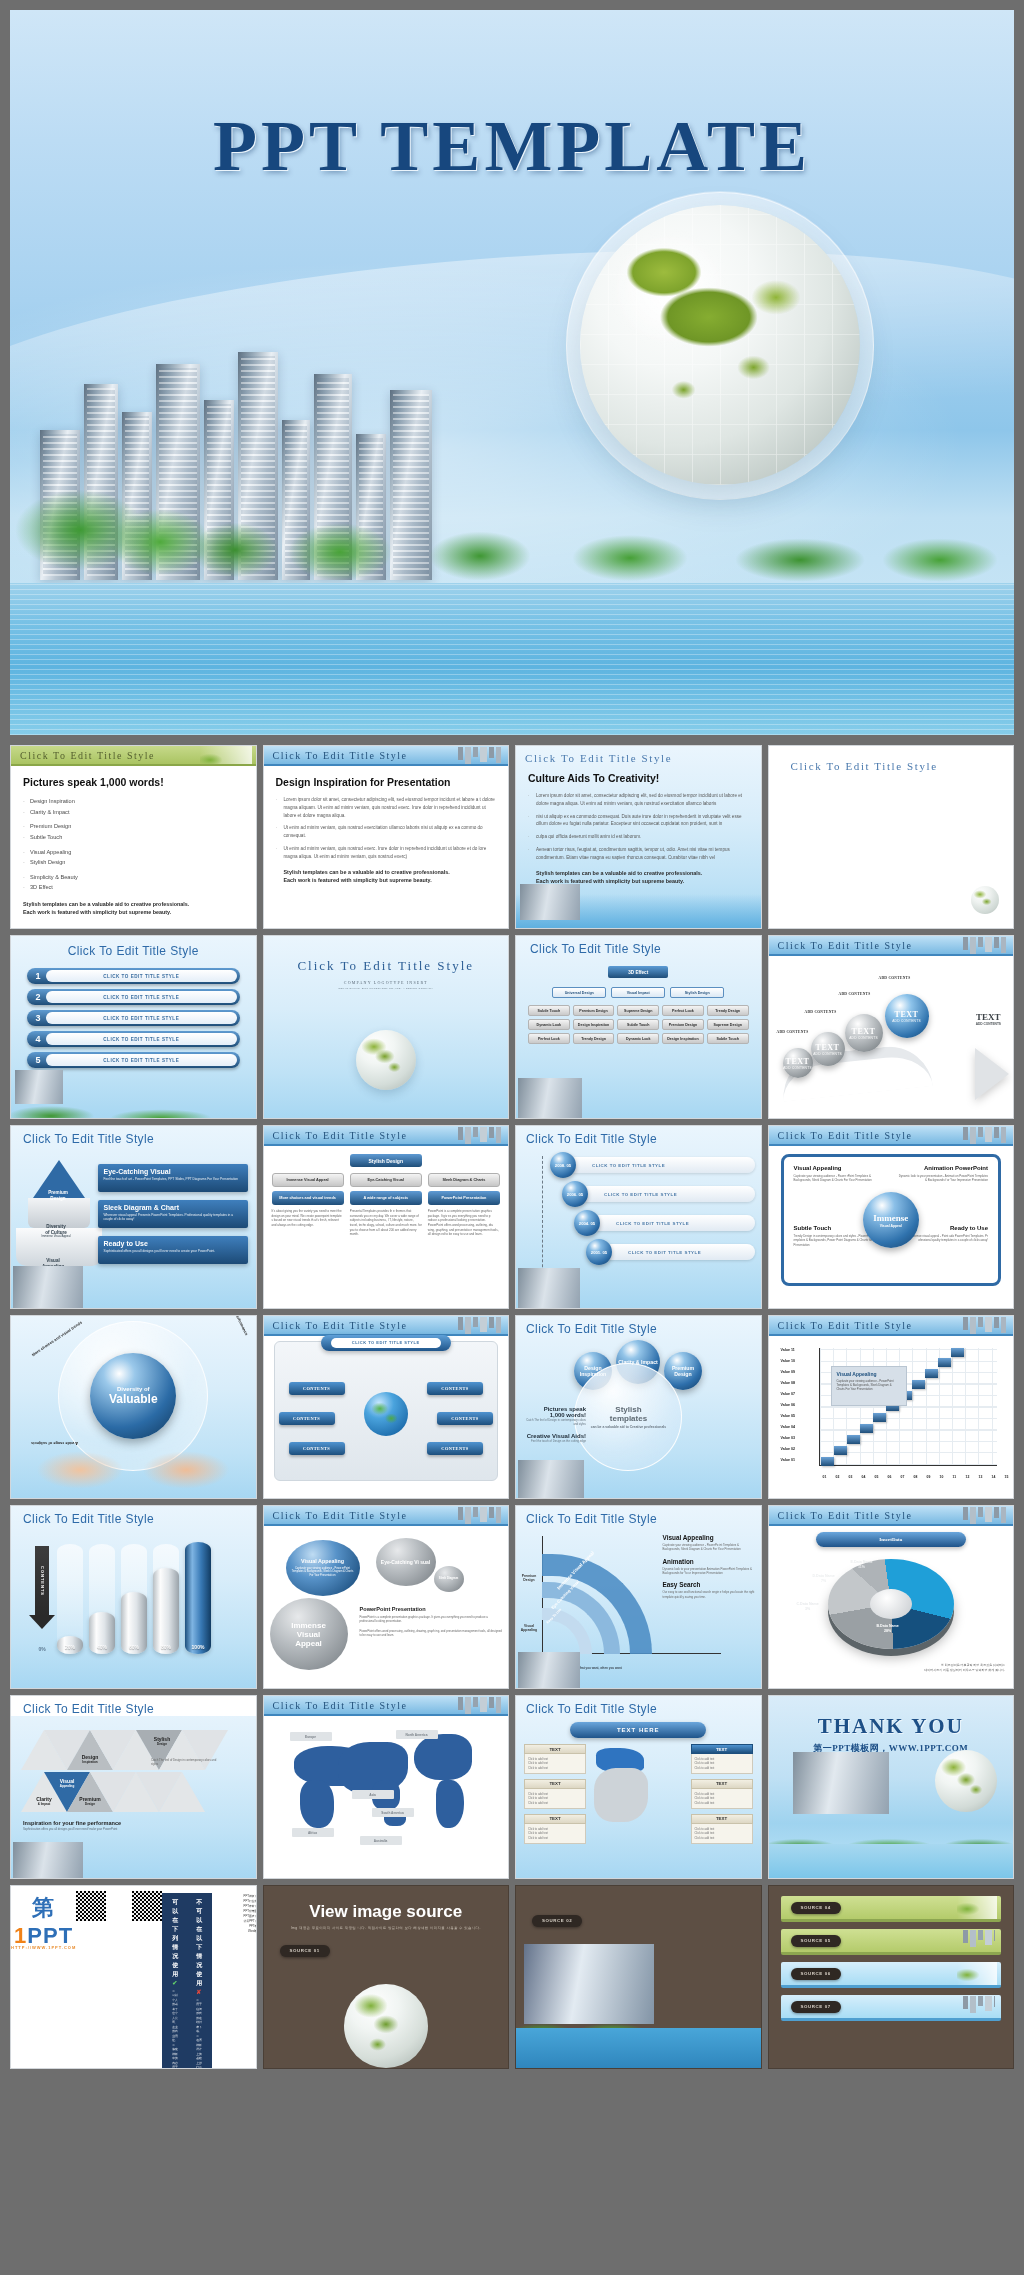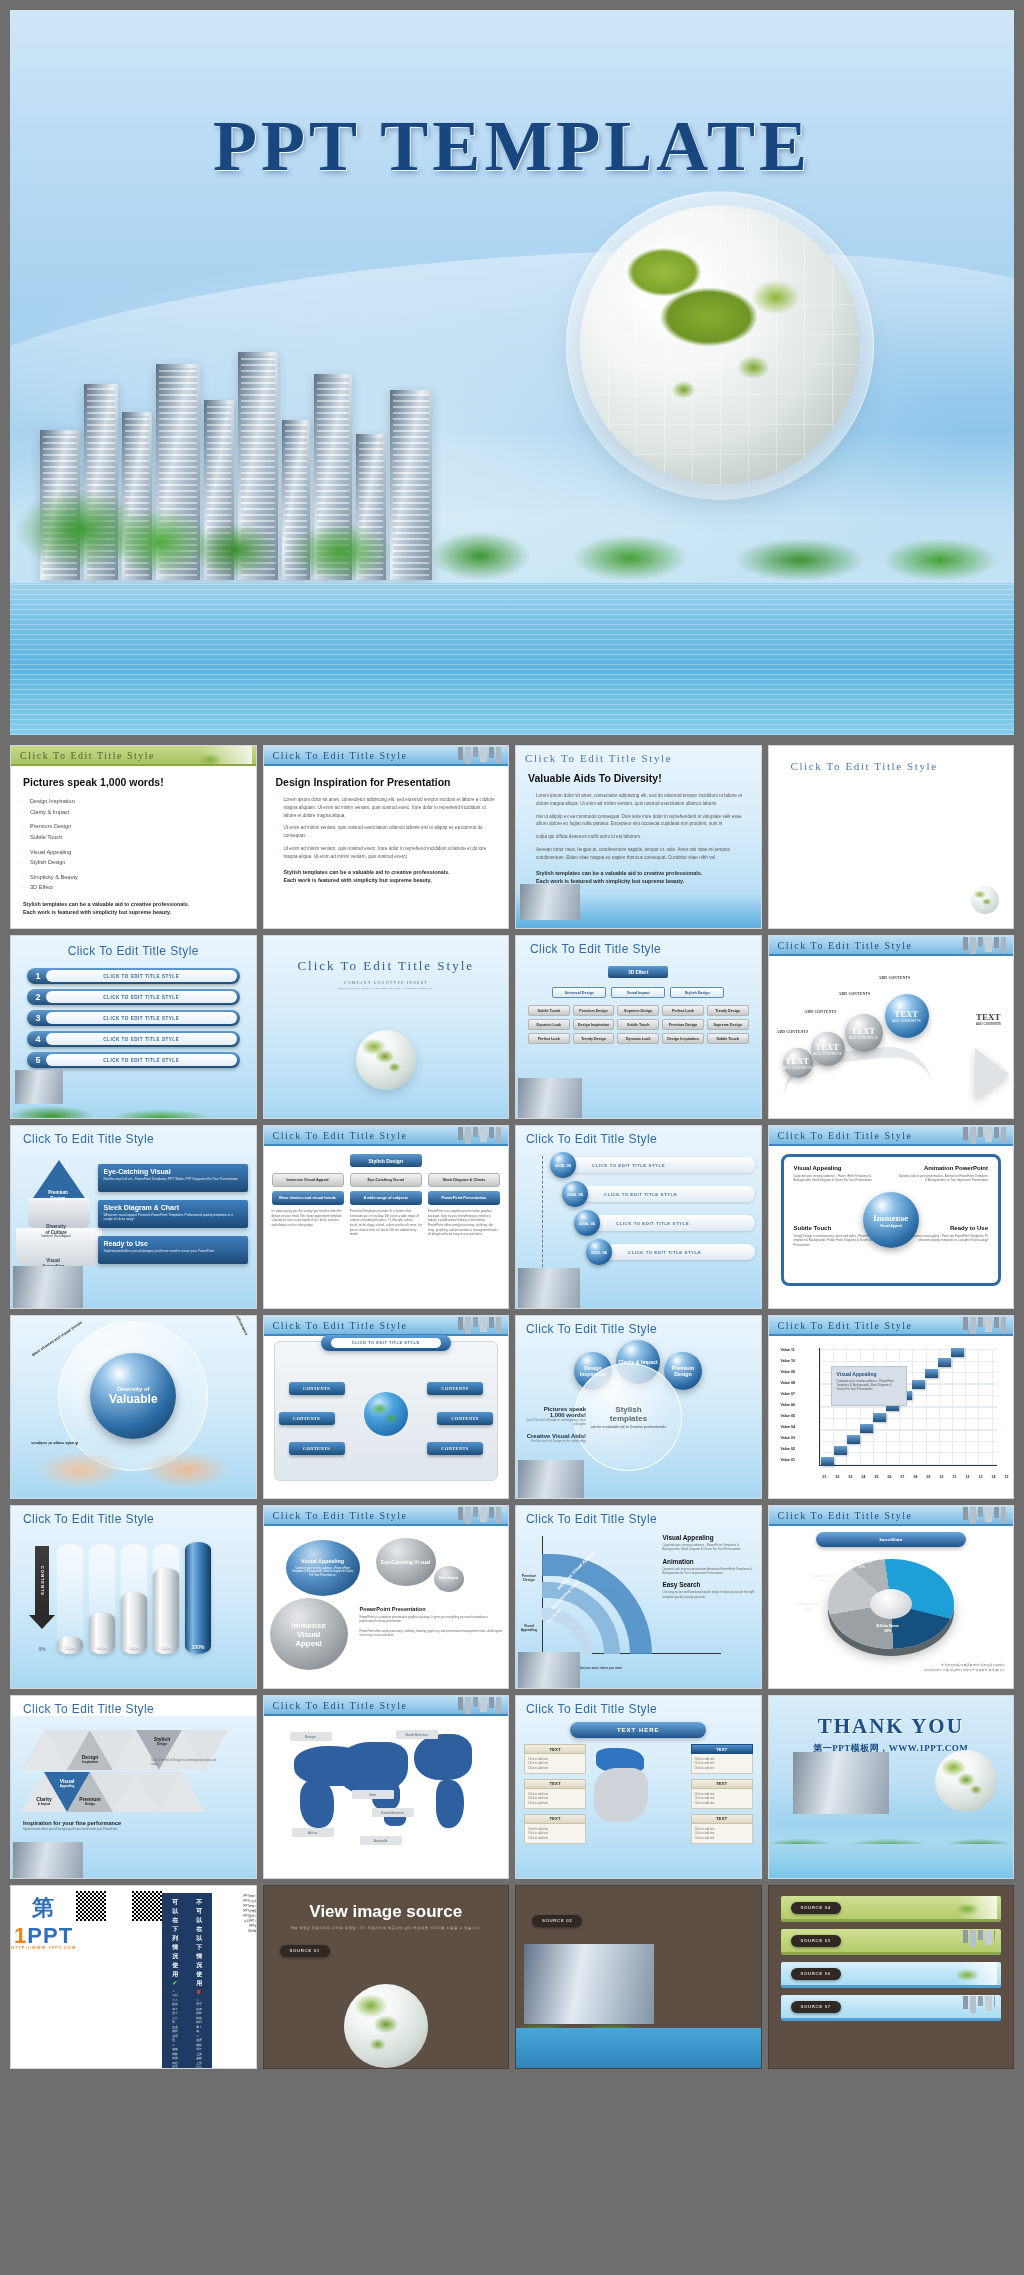--- a/index.html
+++ b/index.html
@@ -514,21 +514,21 @@
         <div class="foot-bold" style="padding-left:8px;">
           <div>Stylish templates can be a valuable aid to creative professionals.</div>
           <div>Each work is featured with simplicity but supreme beauty.</div>
         </div>
       </div>
     </div>
 
     <div class="thumb sky">
       <div class="s-title">Click To Edit Title Style</div>
       <div class="body-pad" style="padding-top:2px;">
-        <div class="h-lead">Valuable Aids To Diversity!</div>
+        <div class="h-lead">Culture Aids To Creativity!</div>
         <div class="para">Lorem ipsum dolor sit amet, consectetur adipiscing elit, sed do eiusmod tempor incididunt ut labore et dolore magna aliqua. Ut enim ad minim veniam, quis nostrud exercitation ullamco laboris</div>
         <div class="para">nisi ut aliquip ex ea commodo consequat. Duis aute irure dolor in reprehenderit in voluptate velit esse cillum dolore eu fugiat nulla pariatur. Excepteur sint occaecat cupidatat non proident, sunt in</div>
         <div class="para">culpa qui officia deserunt mollit anim id est laborum.</div>
         <div class="para">Aenean tortor risus, feugiat at, condimentum sagittis, tempor ut, odio. Amet nisi vitae mi tempus condimentum. Etiam vitae magna eu sapien rhoncus consequat. Curabitur vitae nibh vel</div>
         <div class="foot-bold" style="padding-left:8px;">
           <div>Stylish templates can be a valuable aid to creative professionals.</div>
           <div>Each work is featured with simplicity but supreme beauty.</div>
         </div>
       </div>
       <div style="position:absolute;left:0;bottom:0;width:100%;height:34px;

